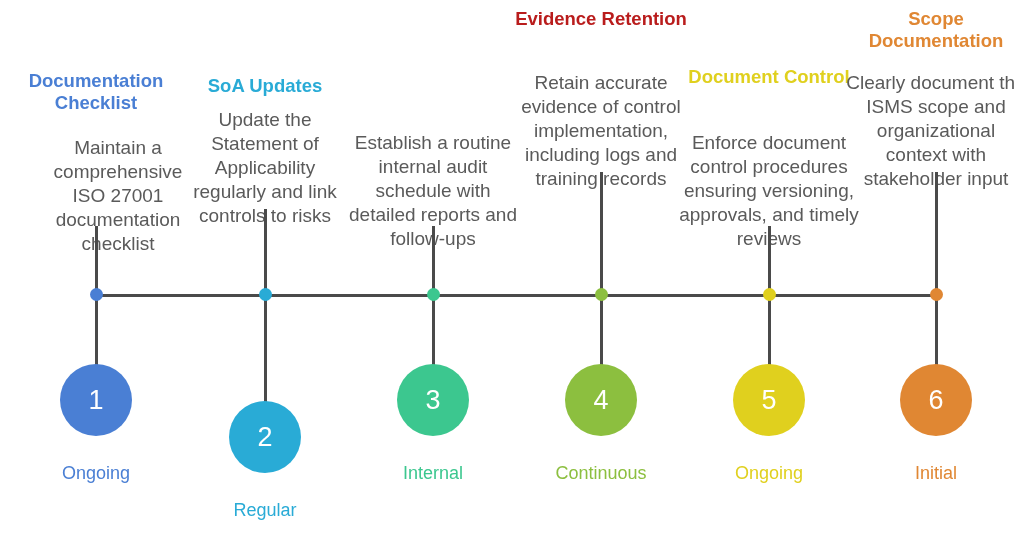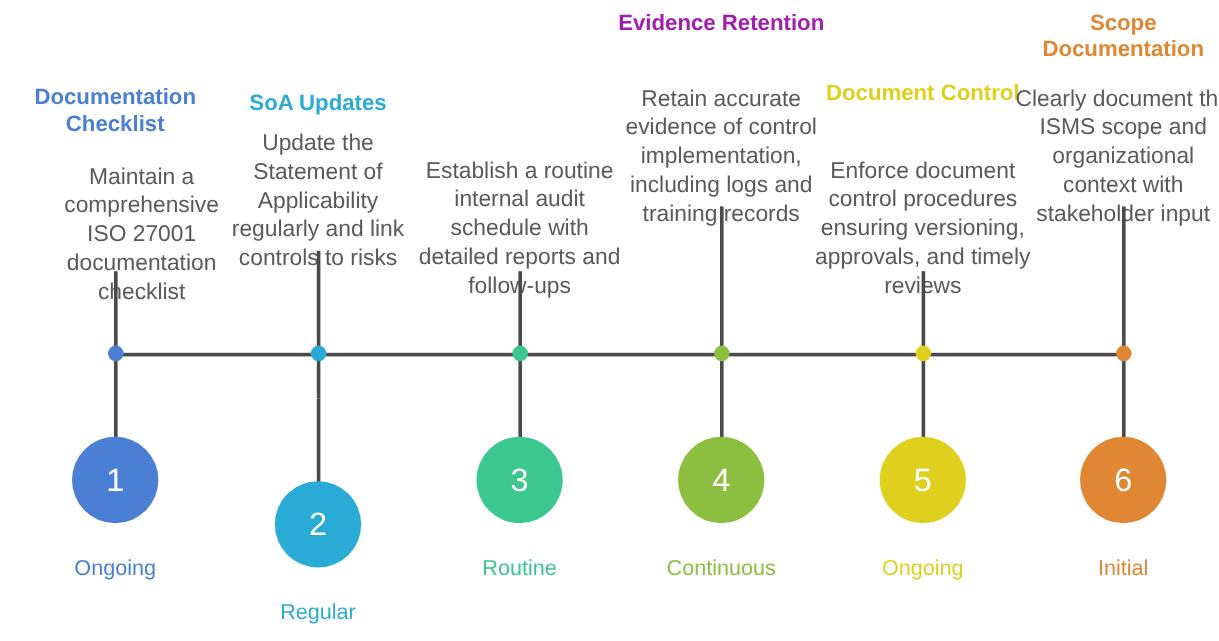--- a/index.html
+++ b/index.html
@@ -69,25 +69,25 @@
       <div class="stem stem-lower" style="background: rgb(74, 74, 74);"></div>
       <div class="circle" style="background: rgb(41, 171, 214);">2</div>
       <div class="status" style="color: rgb(41, 171, 214);">Regular</div>
     </div>
     <div class="node-dot" style="left: 265px; background: rgb(41, 171, 214);"></div>
     <div class="col" style="left: 345px; width: 176px;">
       <div class="desc" style="top: 131px; color: rgb(90, 90, 90);">Establish a routine internal audit schedule with detailed reports and follow-ups</div>
       <div class="stem" style="top: 226px; height: 69px; background: rgb(74, 74, 74);"></div>
       <div class="stem stem-lower" style="background: rgb(74, 74, 74);"></div>
       <div class="circle" style="background: rgb(60, 199, 143);">3</div>
-      <div class="status" style="color: rgb(60, 199, 143);">Routine</div>
+      <div class="status" style="color: rgb(60, 199, 143);">Internal</div>
     </div>
     <div class="node-dot" style="left: 433px; background: rgb(60, 199, 143);"></div>
     <div class="col" style="left: 513px; width: 176px;">
-      <div class="head" style="top: 8px; color: #a21caf;">Evidence Retention</div>
+      <div class="head" style="top: 8px; color: #b91c1c;">Evidence Retention</div>
       <div class="desc" style="top: 71px; color: rgb(90, 90, 90);">Retain accurate evidence of control implementation, including logs and training records</div>
       <div class="stem" style="top: 172px; height: 123px; background: rgb(74, 74, 74);"></div>
       <div class="stem stem-lower" style="background: rgb(74, 74, 74);"></div>
       <div class="circle" style="background: rgb(140, 191, 63);">4</div>
       <div class="status" style="color: rgb(140, 191, 63);">Continuous</div>
     </div>
     <div class="node-dot" style="left: 601px; background: rgb(140, 191, 63);"></div>
     <div class="col" style="left: 679px; width: 180px;">
       <div class="head" style="top: 66px; color: rgb(224, 208, 30);">Document Control</div>
       <div class="desc" style="top: 131px; color: rgb(90, 90, 90);">Enforce document control procedures ensuring versioning, approvals, and timely reviews</div>

